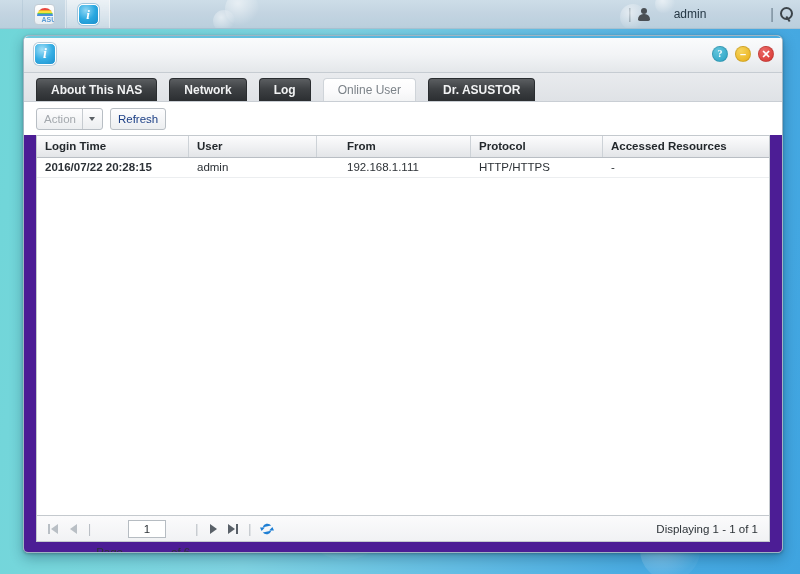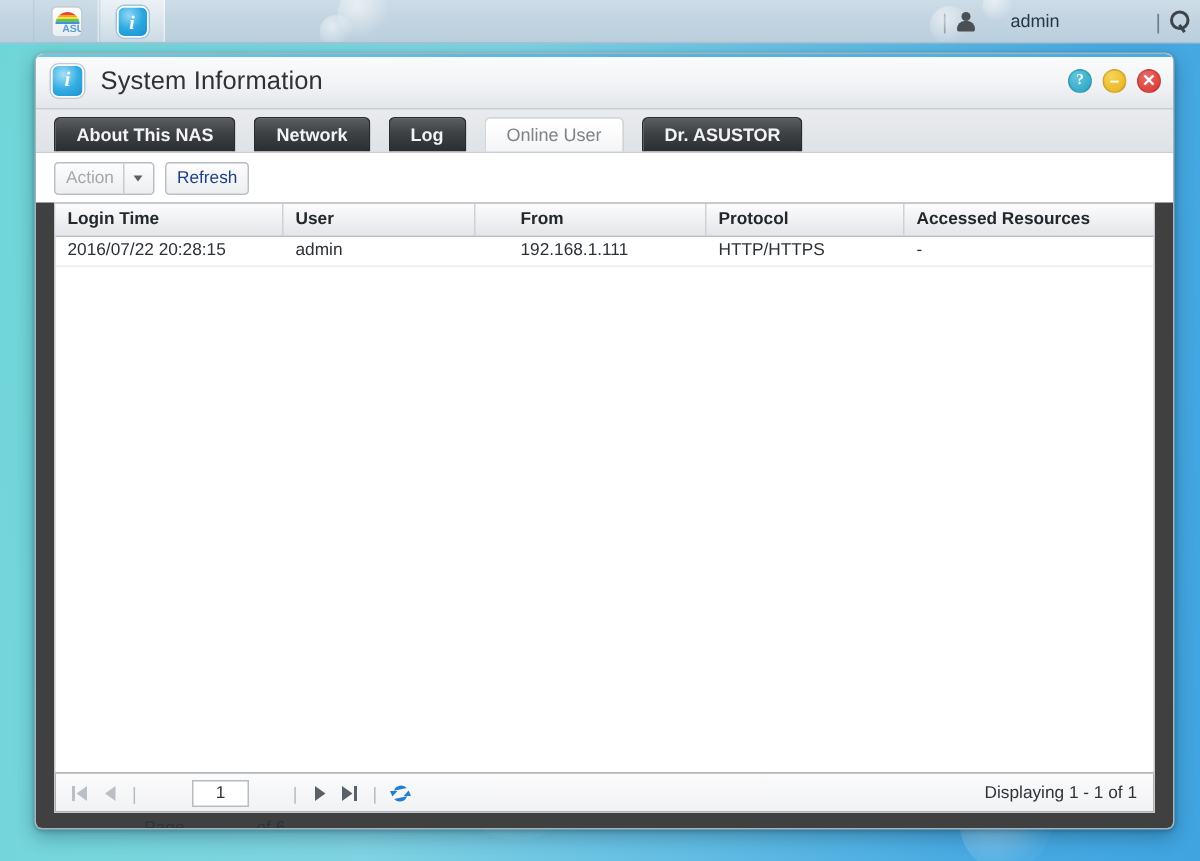--- a/index.html
+++ b/index.html
@@ -201,21 +201,21 @@
     background: linear-gradient(180deg,#ffffff 0%,#fbfbfc 55%,#f3f4f5 100%);
     color: #7c8389;
     border: 1px solid #cfd4d9;
     border-bottom: none;
     font-weight: normal;
   }
 
   
   #winbody {
     flex: 1 1 auto;
-    background: #404040;
+    background: #4c1d95;
     display: flex;
     flex-direction: column;
     padding: 0;
   }
   #toolbar {
     height: 33px;
     display: flex; align-items: center;
     padding: 0 0 0 12px;
     gap: 7px;
     background: #ffffff;
@@ -281,21 +281,21 @@
   #gridbody { flex: 1 1 auto; overflow: hidden; }
   .grow { display: flex; height: 20px; border-bottom: 1px solid #eceef0; }
   .grow .cell {
     font-size: 11.5px;
     color: #2c3136;
     padding: 0 0 0 8px;
     line-height: 19px;
     overflow: hidden;
     white-space: nowrap;
   }
-  .c0 { width: 152px; }
+  .c0 { width: 152px; font-weight: bold; }
   .c1 { width: 128px; }
   .c2 { width: 132px; margin-left: 22px; }
   .c3 { width: 132px; }
   .c4 { flex: 1 1 auto; }
 
   
   #pager {
     margin: 0 12px 10px 12px;
     height: 27px;
     border: 1px solid #c4c9ce;
@@ -379,21 +379,20 @@
       <span id="tb-user">admin</span>
       <span class="tb-sep">|</span>
       <span class="search-glyph"></span>
     </div>
   </div>
 
   <div id="window">
 
     <div id="titlebar">
       <div class="title-ico">i</div>
-      <div id="window-title">System Information</div>
       <div id="win-controls">
         <div class="wbtn help">?</div>
         <div class="wbtn min">–</div>
         <div class="wbtn close">✕</div>
       </div>
     </div>
 
     <div id="tabstrip">
       <div class="tab">About This NAS</div>
       <div class="tab">Network</div>

